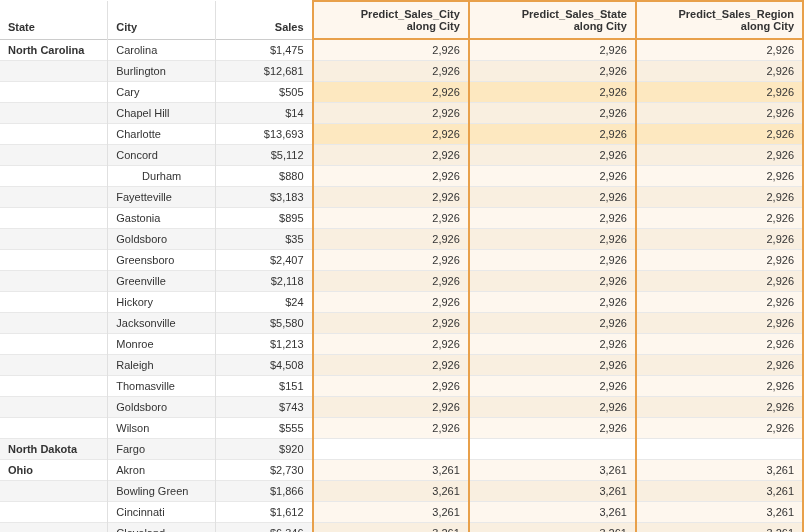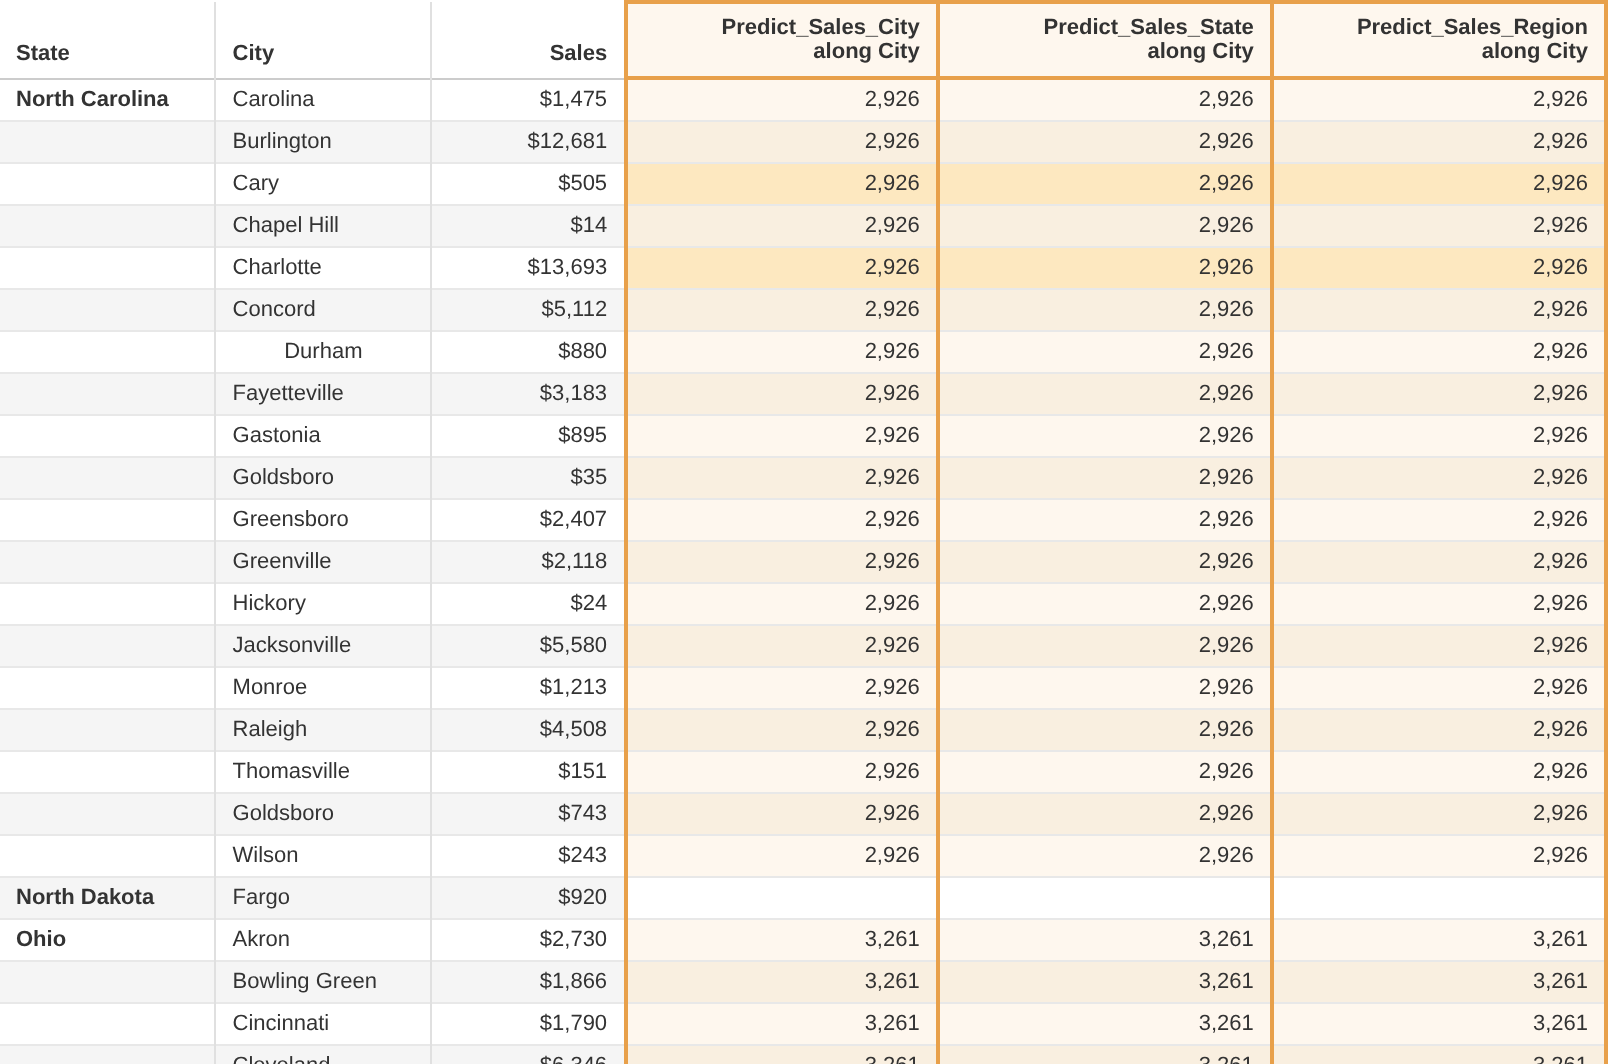--- a/index.html
+++ b/index.html
@@ -217,21 +217,21 @@
           <td class="state-col" style="background: rgb(245, 245, 245);"></td>
           <td class="city-col" style="background: rgb(245, 245, 245);">Goldsboro</td>
           <td class="sales-col" style="background: rgb(245, 245, 245);">$743</td>
           <td style="text-align: right; border-left: 2px solid rgb(232, 160, 74); border-right: 1px solid rgb(221, 221, 221); background: rgb(249, 239, 224);">2,926</td>
           <td style="text-align: right; border-left: 2px solid rgb(232, 160, 74); border-right: 1px solid rgb(221, 221, 221); background: rgb(249, 239, 224);">2,926</td>
           <td style="text-align: right; border-left: 2px solid rgb(232, 160, 74); border-right: 2px solid rgb(232, 160, 74); background: rgb(249, 239, 224);">2,926</td>
         </tr>
         <tr style="background: rgb(255, 255, 255);">
           <td class="state-col" style="background: rgb(255, 255, 255);"></td>
           <td class="city-col" style="background: rgb(255, 255, 255);">Wilson</td>
-          <td class="sales-col" style="background: rgb(255, 255, 255);">$243</td>
+          <td class="sales-col" style="background: rgb(255, 255, 255);">$555</td>
           <td style="text-align: right; border-left: 2px solid rgb(232, 160, 74); border-right: 1px solid rgb(221, 221, 221); background: rgb(254, 247, 238);">2,926</td>
           <td style="text-align: right; border-left: 2px solid rgb(232, 160, 74); border-right: 1px solid rgb(221, 221, 221); background: rgb(254, 247, 238);">2,926</td>
           <td style="text-align: right; border-left: 2px solid rgb(232, 160, 74); border-right: 2px solid rgb(232, 160, 74); background: rgb(254, 247, 238);">2,926</td>
         </tr>
         <tr class="nd-row" style="background: rgb(245, 245, 245);">
           <td class="state-col" style="background: rgb(245, 245, 245);">North Dakota</td>
           <td class="city-col" style="background: rgb(245, 245, 245);">Fargo</td>
           <td class="sales-col" style="background: rgb(245, 245, 245);">$920</td>
           <td style="text-align: right; border-left: 2px solid rgb(232, 160, 74); border-right: 1px solid rgb(221, 221, 221); background: rgb(255, 255, 255);"></td>
           <td style="text-align: right; border-left: 2px solid rgb(232, 160, 74); border-right: 1px solid rgb(221, 221, 221); background: rgb(255, 255, 255);"></td>
@@ -249,21 +249,21 @@
           <td class="state-col" style="background: rgb(245, 245, 245);"></td>
           <td class="city-col" style="background: rgb(245, 245, 245);">Bowling Green</td>
           <td class="sales-col" style="background: rgb(245, 245, 245);">$1,866</td>
           <td style="text-align: right; border-left: 2px solid rgb(232, 160, 74); border-right: 1px solid rgb(221, 221, 221); background: rgb(249, 239, 224);">3,261</td>
           <td style="text-align: right; border-left: 2px solid rgb(232, 160, 74); border-right: 1px solid rgb(221, 221, 221); background: rgb(249, 239, 224);">3,261</td>
           <td style="text-align: right; border-left: 2px solid rgb(232, 160, 74); border-right: 2px solid rgb(232, 160, 74); background: rgb(249, 239, 224);">3,261</td>
         </tr>
         <tr style="background: rgb(255, 255, 255);">
           <td class="state-col" style="background: rgb(255, 255, 255);"></td>
           <td class="city-col" style="background: rgb(255, 255, 255);">Cincinnati</td>
-          <td class="sales-col" style="background: rgb(255, 255, 255);">$1,790</td>
+          <td class="sales-col" style="background: rgb(255, 255, 255);">$1,612</td>
           <td style="text-align: right; border-left: 2px solid rgb(232, 160, 74); border-right: 1px solid rgb(221, 221, 221); background: rgb(254, 247, 238);">3,261</td>
           <td style="text-align: right; border-left: 2px solid rgb(232, 160, 74); border-right: 1px solid rgb(221, 221, 221); background: rgb(254, 247, 238);">3,261</td>
           <td style="text-align: right; border-left: 2px solid rgb(232, 160, 74); border-right: 2px solid rgb(232, 160, 74); background: rgb(254, 247, 238);">3,261</td>
         </tr>
         <tr style="background: rgb(245, 245, 245);">
           <td class="state-col" style="background: rgb(245, 245, 245);"></td>
           <td class="city-col" style="background: rgb(245, 245, 245);">Cleveland</td>
           <td class="sales-col" style="background: rgb(245, 245, 245);">$6,346</td>
           <td style="text-align: right; border-left: 2px solid rgb(232, 160, 74); border-right: 1px solid rgb(221, 221, 221); background: rgb(249, 239, 224);">3,261</td>
           <td style="text-align: right; border-left: 2px solid rgb(232, 160, 74); border-right: 1px solid rgb(221, 221, 221); background: rgb(249, 239, 224);">3,261</td>

